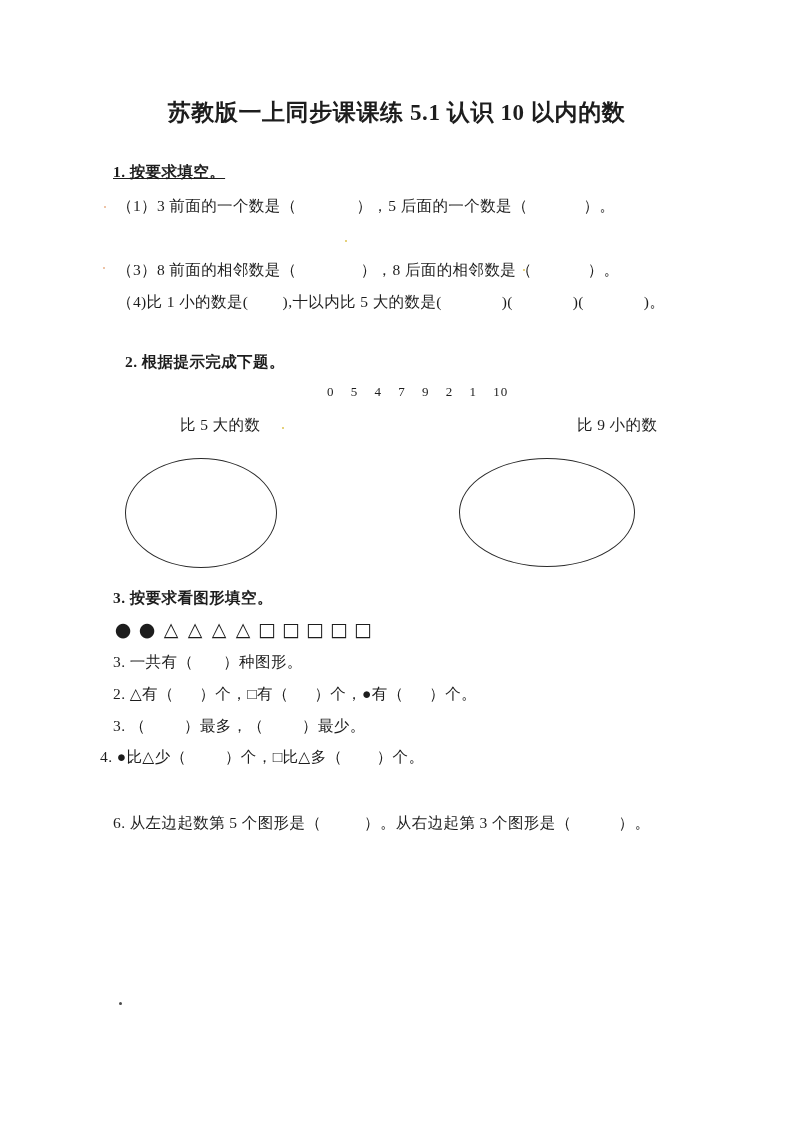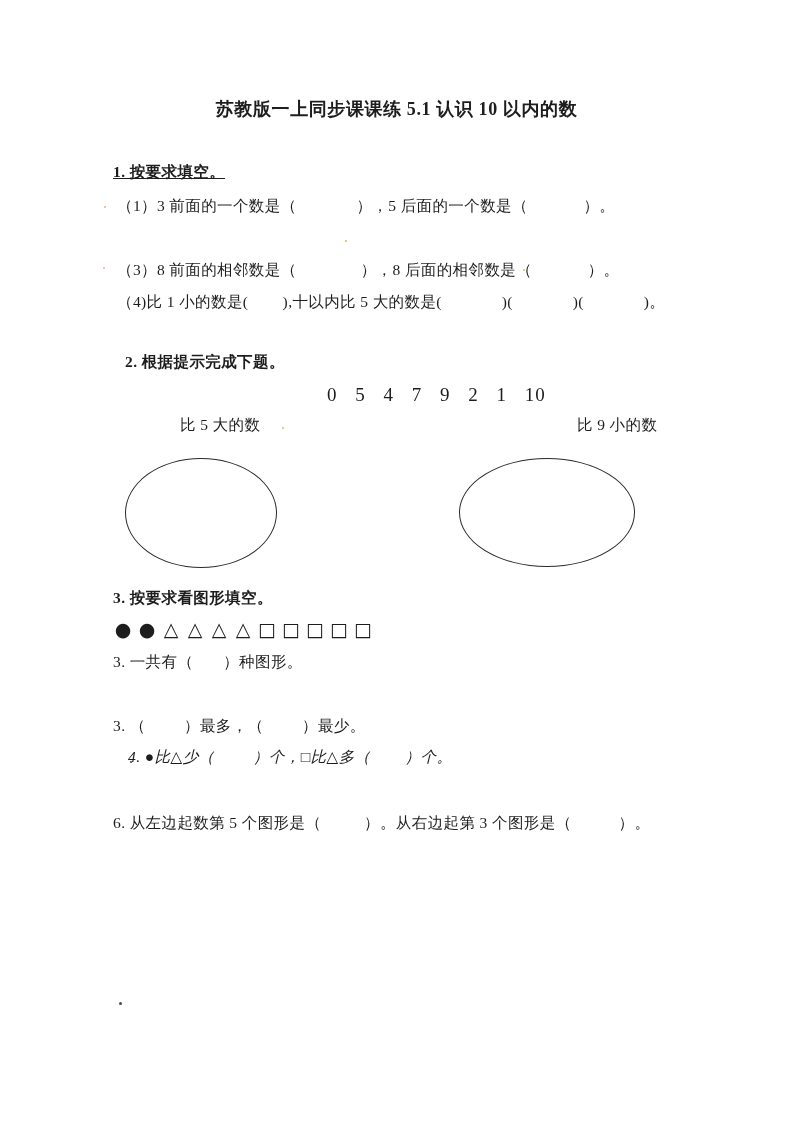--- a/index.html
+++ b/index.html
@@ -23,30 +23,30 @@
     white-space: pre;
     letter-spacing: 0.4px;
   }
   .bold { font-weight: bold; }
   .doc-title {
     position: absolute;
     top: 97px;
     left: 0;
     width: 100%;
     text-align: center;
-    font-size: 18px;
+    font-size: 23px;
     font-weight: bold;
     letter-spacing: 0.6px;
     white-space: pre;
   }
   .numbers {
     position: absolute;
     top: 384px;
     left: 327px;
-    font-size: 19px;
+    font-size: 13px;
     white-space: pre;
     word-spacing: 12px;
     letter-spacing: 1px;
   }
   .ellipse {
     position: absolute;
     border: 1.4px solid #2a2a2a;
     border-radius: 50%;
     background: transparent;
   }
@@ -105,22 +105,23 @@
       <span class="shape-glyph">△</span>
       <span class="shape-glyph">△</span>
       <span class="shape-glyph">□</span>
       <span class="shape-glyph">□</span>
       <span class="shape-glyph">□</span>
       <span class="shape-glyph">□</span>
       <span class="shape-glyph">□</span>
     </div>
 
   <div class="line" style="left:113px; top:652px;">3. 一共有（       ）种图形。</div>
+  <div class="line" style="left:113px; top:684px;">2. △有（      ）个，□有（      ）个，●有（      ）个。</div>
   <div class="line" style="left:113px; top:716px;">3. （         ）最多，（         ）最少。</div>
-  <div class="line" style="left:128px; top:747px;font-style:italic;">4. ●比△少（         ）个，□比△多（        ）个。</div>
+  <div class="line" style="left:100px; top:747px;">4. ●比△少（         ）个，□比△多（        ）个。</div>
   <div class="line" style="left:113px; top:813px;">6. 从左边起数第 5 个图形是（          ）。从右边起第 3 个图形是（           ）。</div>
 
 <div class="speck" style="left: 104px; top: 206px; width: 2px; height: 2px; background: rgb(233, 176, 138);"></div>
     <div class="speck" style="left: 103px; top: 267px; width: 2px; height: 2px; background: rgb(233, 176, 138);"></div>
     <div class="speck" style="left: 345px; top: 240px; width: 2px; height: 2px; background: rgb(221, 194, 79);"></div>
     <div class="speck" style="left: 523px; top: 269px; width: 2px; height: 2px; background: rgb(221, 194, 79);"></div>
     <div class="speck" style="left: 282px; top: 427px; width: 2px; height: 2px; background: rgb(221, 194, 79);"></div>
     <div class="speck" style="left: 130px; top: 761px; width: 2px; height: 2px; background: rgb(58, 58, 58);"></div>
     <div class="speck" style="left: 119px; top: 1002px; width: 3px; height: 3px; background: rgb(74, 74, 74);"></div>
   </div>

